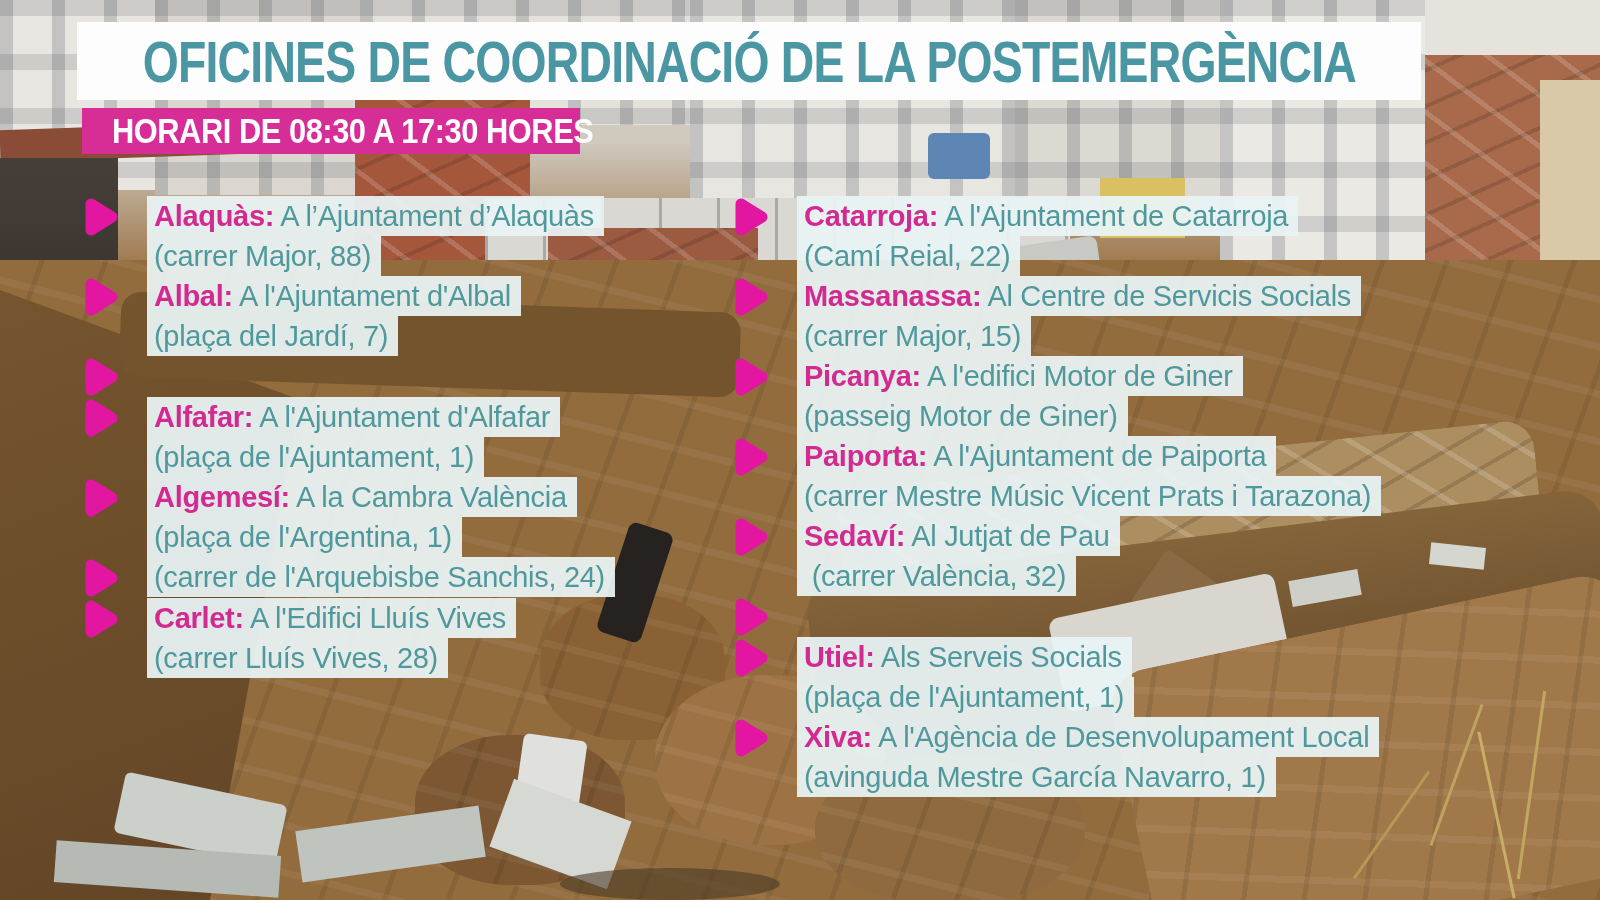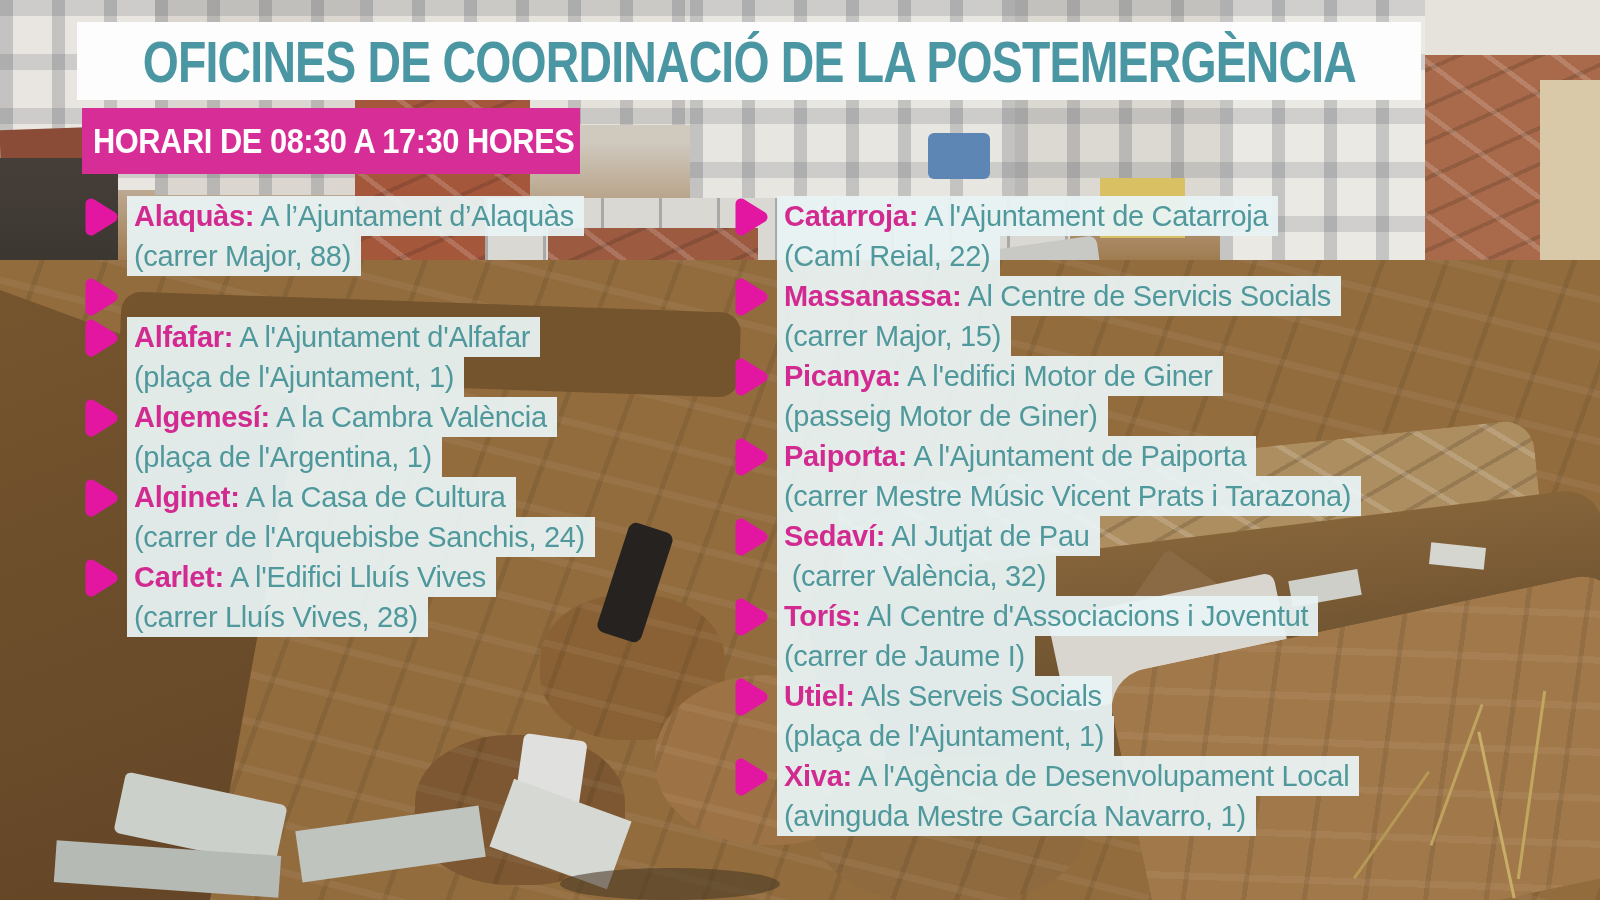--- a/index.html
+++ b/index.html
@@ -24,34 +24,34 @@
   
   .title-band{
     position:absolute;left:77px;top:22px;width:1344px;height:78px;z-index:3;
     background:#fdfdfd;display:flex;align-items:center;justify-content:center;
   }
   .title-band h1{
     margin:0;font-size:58px;font-weight:700;letter-spacing:-1px;white-space:nowrap;
     color:#4a96a3;transform:scaleX(.80);transform-origin:center;
   }
   .hours-banner{
-    position:absolute;left:82px;top:108px;width:498px;height:66px;z-index:3;
-    background:#d62d97;display:flex;align-items:center;padding-left:11px;box-sizing:border-box;
+    position:absolute;left:82px;top:108px;width:498px;height:46px;z-index:3;
+    background:#d62d97;display:flex;align-items:center;padding-left:30px;box-sizing:border-box;
   }
   .hours-banner span{
     color:#fdfdfd;font-size:35px;font-weight:700;letter-spacing:-.5px;white-space:nowrap;
     transform:scaleX(.88);transform-origin:left center;
   }
   .col{position:absolute;top:196px;z-index:3;}
   .col-left{left:84px;}
   .col-right{left:734px;}
   .office-item{display:flex;align-items:flex-start;}
   .bullet{flex:0 0 auto;width:36px;height:40px;margin-right:7px;margin-top:1px;}
   .office-text{min-width:0;}
-  .line{height:40px;line-height:40px;white-space:nowrap;}
+  .line{height:40px;line-height:40px;white-space:nowrap;margin-left:20px;}
   .hl{
     display:inline-block;white-space:pre;line-height:38px;
     background:rgba(233,243,244,.94);padding:1px 10px 1px 7px;
     font-size:29px;letter-spacing:-.3px;color:#4f989c;
   }
   .town{font-weight:700;color:#d22a90;}
 </style>
 </head>
 <body>
 
@@ -126,20 +126,31 @@
       <svg viewBox="0 0 36 40" width="36" height="40" aria-hidden="true">
         <polygon points="7,7 28,20 7,33" fill="#e316a2" stroke="#e316a2" stroke-width="11" stroke-linejoin="round"></polygon>
       </svg>
     </span>
     <div class="office-text">
       <div class="line"><span class="hl"><span class="town">Alaquàs:</span><span> A l’Ajuntament d’Alaquàs</span></span></div>
       <div class="line"><span class="hl"><span>(carrer Major, 88)</span></span></div>
     </div>
   </div>
 
+  <div class="office-item">
+    <span class="bullet">
+      <svg viewBox="0 0 36 40" width="36" height="40" aria-hidden="true">
+        <polygon points="7,7 28,20 7,33" fill="#e316a2" stroke="#e316a2" stroke-width="11" stroke-linejoin="round"></polygon>
+      </svg>
+    </span>
+    <div class="office-text">
+      <div class="line"><span class="hl"><span class="town">Albal:</span><span> A l'Ajuntament d'Albal</span></span></div>
+      <div class="line"><span class="hl"><span>(plaça del Jardí, 7)</span></span></div>
+    </div>
+  </div>
 
   <div class="office-item">
     <span class="bullet">
       <svg viewBox="0 0 36 40" width="36" height="40" aria-hidden="true">
         <polygon points="7,7 28,20 7,33" fill="#e316a2" stroke="#e316a2" stroke-width="11" stroke-linejoin="round"></polygon>
       </svg>
     </span>
     <div class="office-text">
     </div>
   </div>
@@ -168,21 +179,20 @@
     </div>
   </div>
 
   <div class="office-item">
     <span class="bullet">
       <svg viewBox="0 0 36 40" width="36" height="40" aria-hidden="true">
         <polygon points="7,7 28,20 7,33" fill="#e316a2" stroke="#e316a2" stroke-width="11" stroke-linejoin="round"></polygon>
       </svg>
     </span>
     <div class="office-text">
-      <div class="line"><span class="hl"><span class="town">Alginet:</span><span> A la Casa de Cultura</span></span></div>
       <div class="line"><span class="hl"><span>(carrer de l'Arquebisbe Sanchis, 24)</span></span></div>
     </div>
   </div>
 
 
   <div class="office-item">
     <span class="bullet">
       <svg viewBox="0 0 36 40" width="36" height="40" aria-hidden="true">
         <polygon points="7,7 28,20 7,33" fill="#e316a2" stroke="#e316a2" stroke-width="11" stroke-linejoin="round"></polygon>
       </svg>
@@ -254,24 +264,20 @@
       <div class="line"><span class="hl"><span> (carrer València, 32)</span></span></div>
     </div>
   </div>
 
   <div class="office-item">
     <span class="bullet">
       <svg viewBox="0 0 36 40" width="36" height="40" aria-hidden="true">
         <polygon points="7,7 28,20 7,33" fill="#e316a2" stroke="#e316a2" stroke-width="11" stroke-linejoin="round"></polygon>
       </svg>
     </span>
-    <div class="office-text">
-      <div class="line"><span class="hl"><span class="town">Torís:</span><span> Al Centre d'Associacions i Joventut</span></span></div>
-      <div class="line"><span class="hl"><span>(carrer de Jaume I)</span></span></div>
-    </div>
   </div>
 
   <div class="office-item">
     <span class="bullet">
       <svg viewBox="0 0 36 40" width="36" height="40" aria-hidden="true">
         <polygon points="7,7 28,20 7,33" fill="#e316a2" stroke="#e316a2" stroke-width="11" stroke-linejoin="round"></polygon>
       </svg>
     </span>
     <div class="office-text">
       <div class="line"><span class="hl"><span class="town">Utiel:</span><span> Als Serveis Socials</span></span></div>

